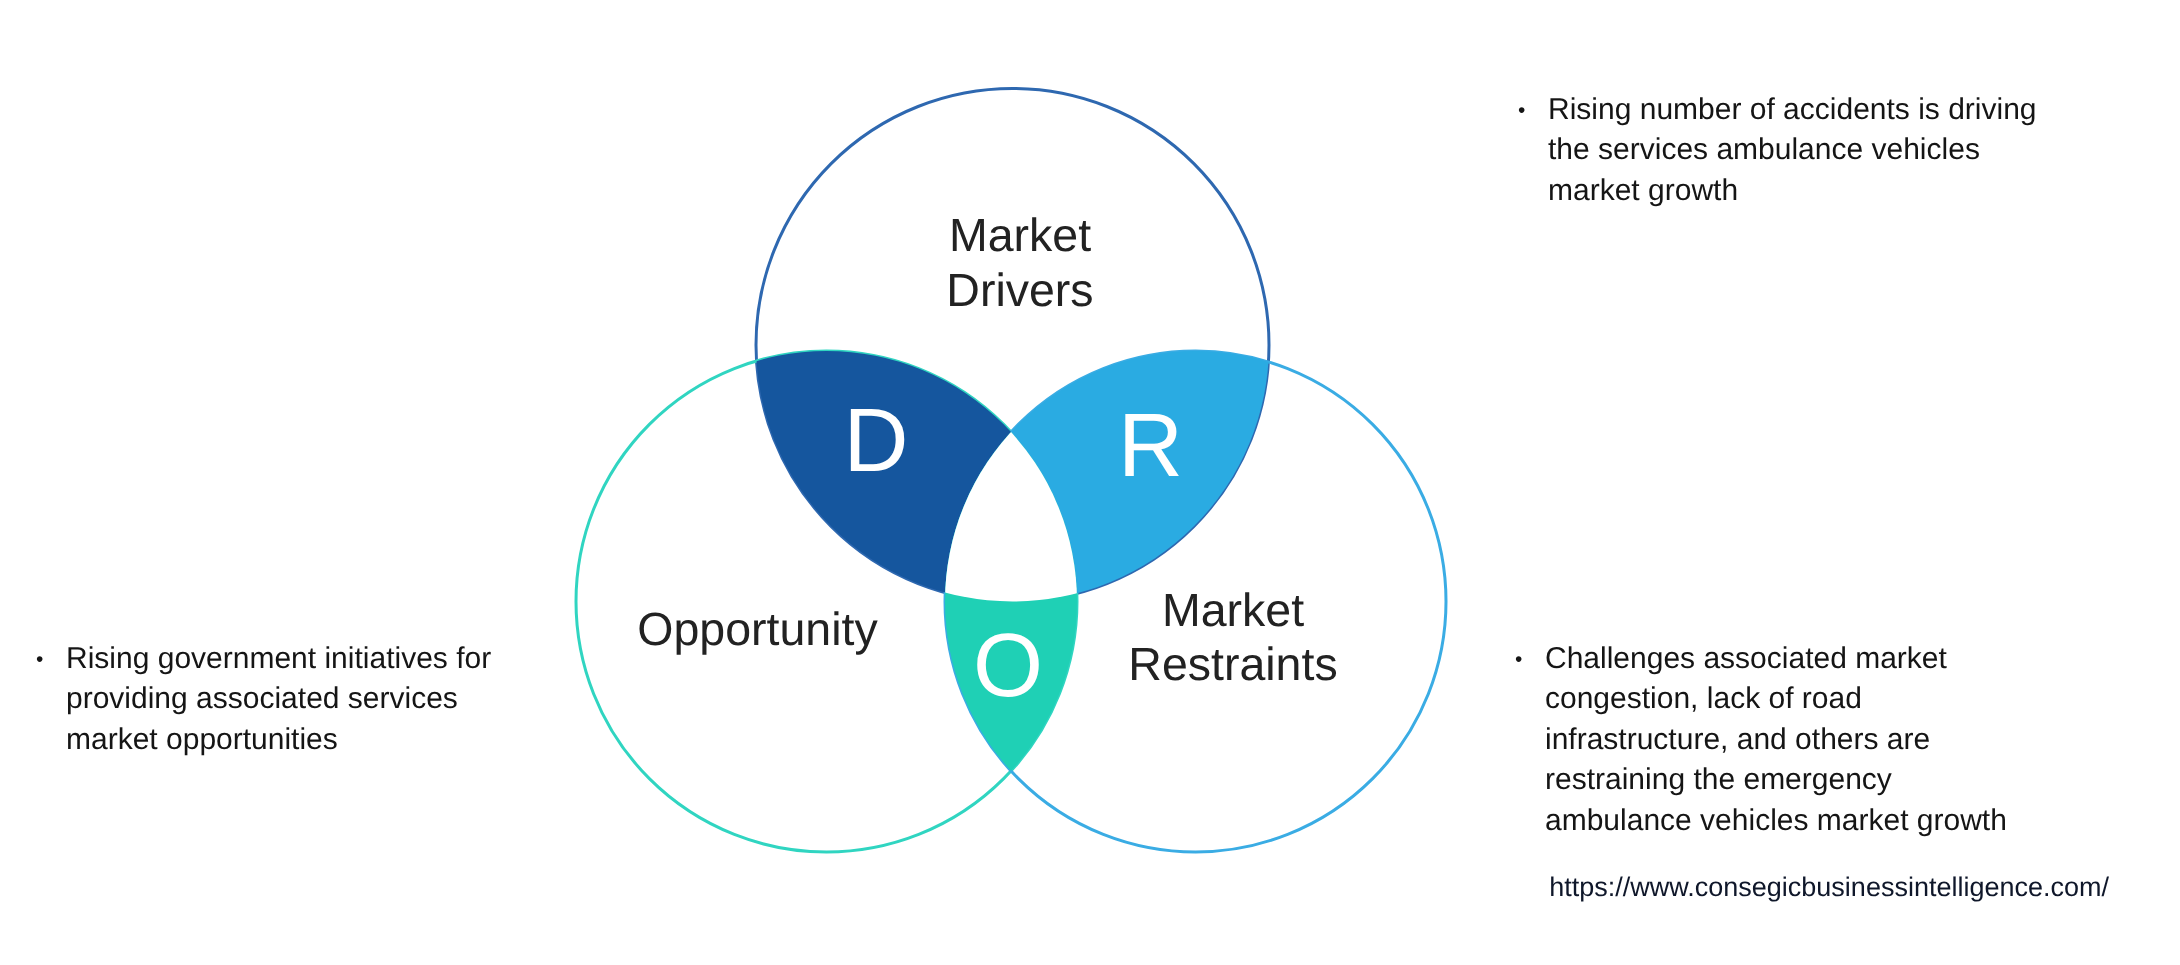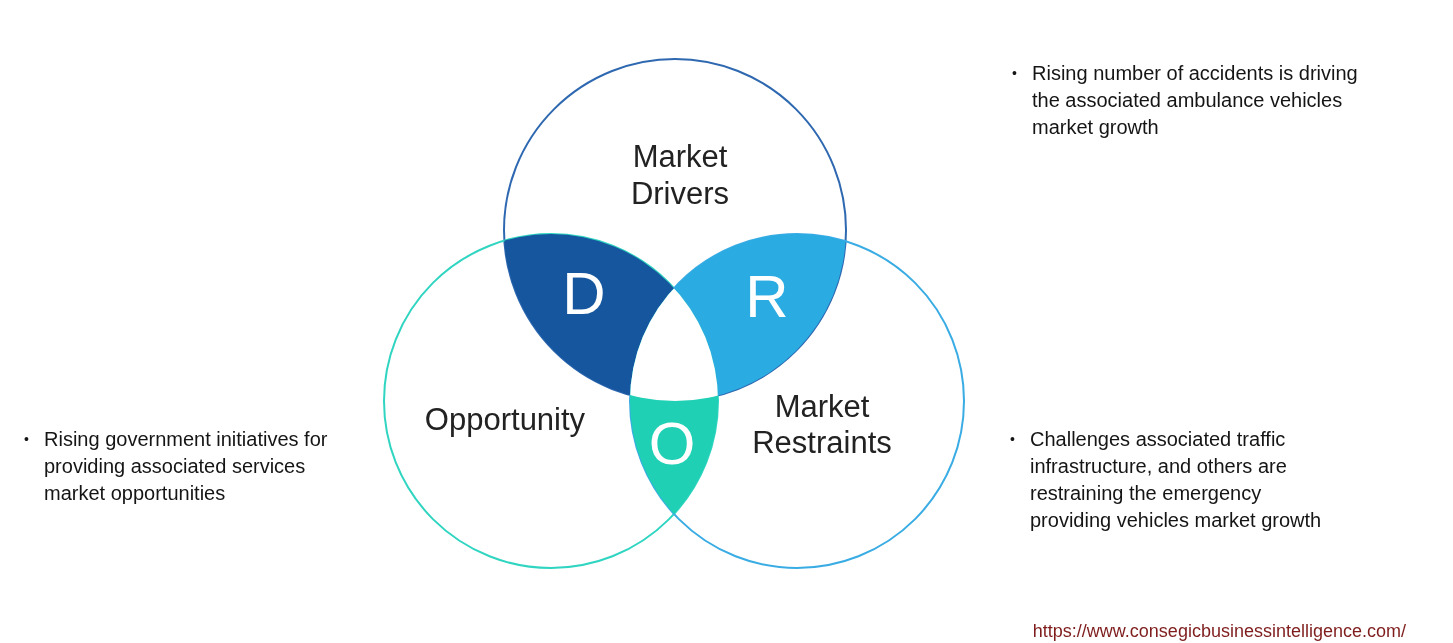--- a/index.html
+++ b/index.html
@@ -40,23 +40,22 @@
     font-size: 14px;
     line-height: 26px;
     text-align: left;
   }
   .bullet .lines div { white-space: nowrap; }
   .source-url {
     position: absolute;
     right: 47px;
     top: 581px;
     font-size: 18px;
-    color: #7f1d1d;
+    color: #0f172a;
     white-space: nowrap;
-    margin-top: 40px;
   }
 </style>
 </head>
 <body>
 
 <div class="canvas">
 
   <svg class="venn" viewBox="0 0 1453 643" aria-hidden="false">
     <defs>
       <clipPath id="clipB">
@@ -99,32 +98,33 @@
 
     <text class="vletter" x="584" y="314" text-anchor="middle" fill="#ffffff">D</text>
     <text class="vletter" x="767" y="317" text-anchor="middle" fill="#ffffff">R</text>
     <text class="vletter" x="672" y="464" text-anchor="middle" fill="#ffffff">O</text>
   </svg>
 
   <div class="bullet" style="left:1012px; top:60px; width:420px;">
     <span class="marker">•</span>
     <div class="lines">
       <div>Rising number of accidents is driving</div>
-      <div>the associated ambulance vehicles</div>
+      <div>the services ambulance vehicles</div>
       <div>market growth</div>
     </div>
   </div>
 
   <div class="bullet" style="left:1010px; top:426px; width:420px;">
     <span class="marker">•</span>
     <div class="lines">
-      <div>Challenges associated traffic</div>
+      <div>Challenges associated market</div>
+      <div>congestion, lack of road</div>
       <div>infrastructure, and others are</div>
       <div>restraining the emergency</div>
-      <div>providing vehicles market growth</div>
+      <div>ambulance vehicles market growth</div>
     </div>
   </div>
 
   <div class="bullet" style="left:24px; top:426px; width:380px;">
     <span class="marker">•</span>
     <div class="lines">
       <div>Rising government initiatives for</div>
       <div>providing associated services</div>
       <div>market opportunities</div>
     </div>

